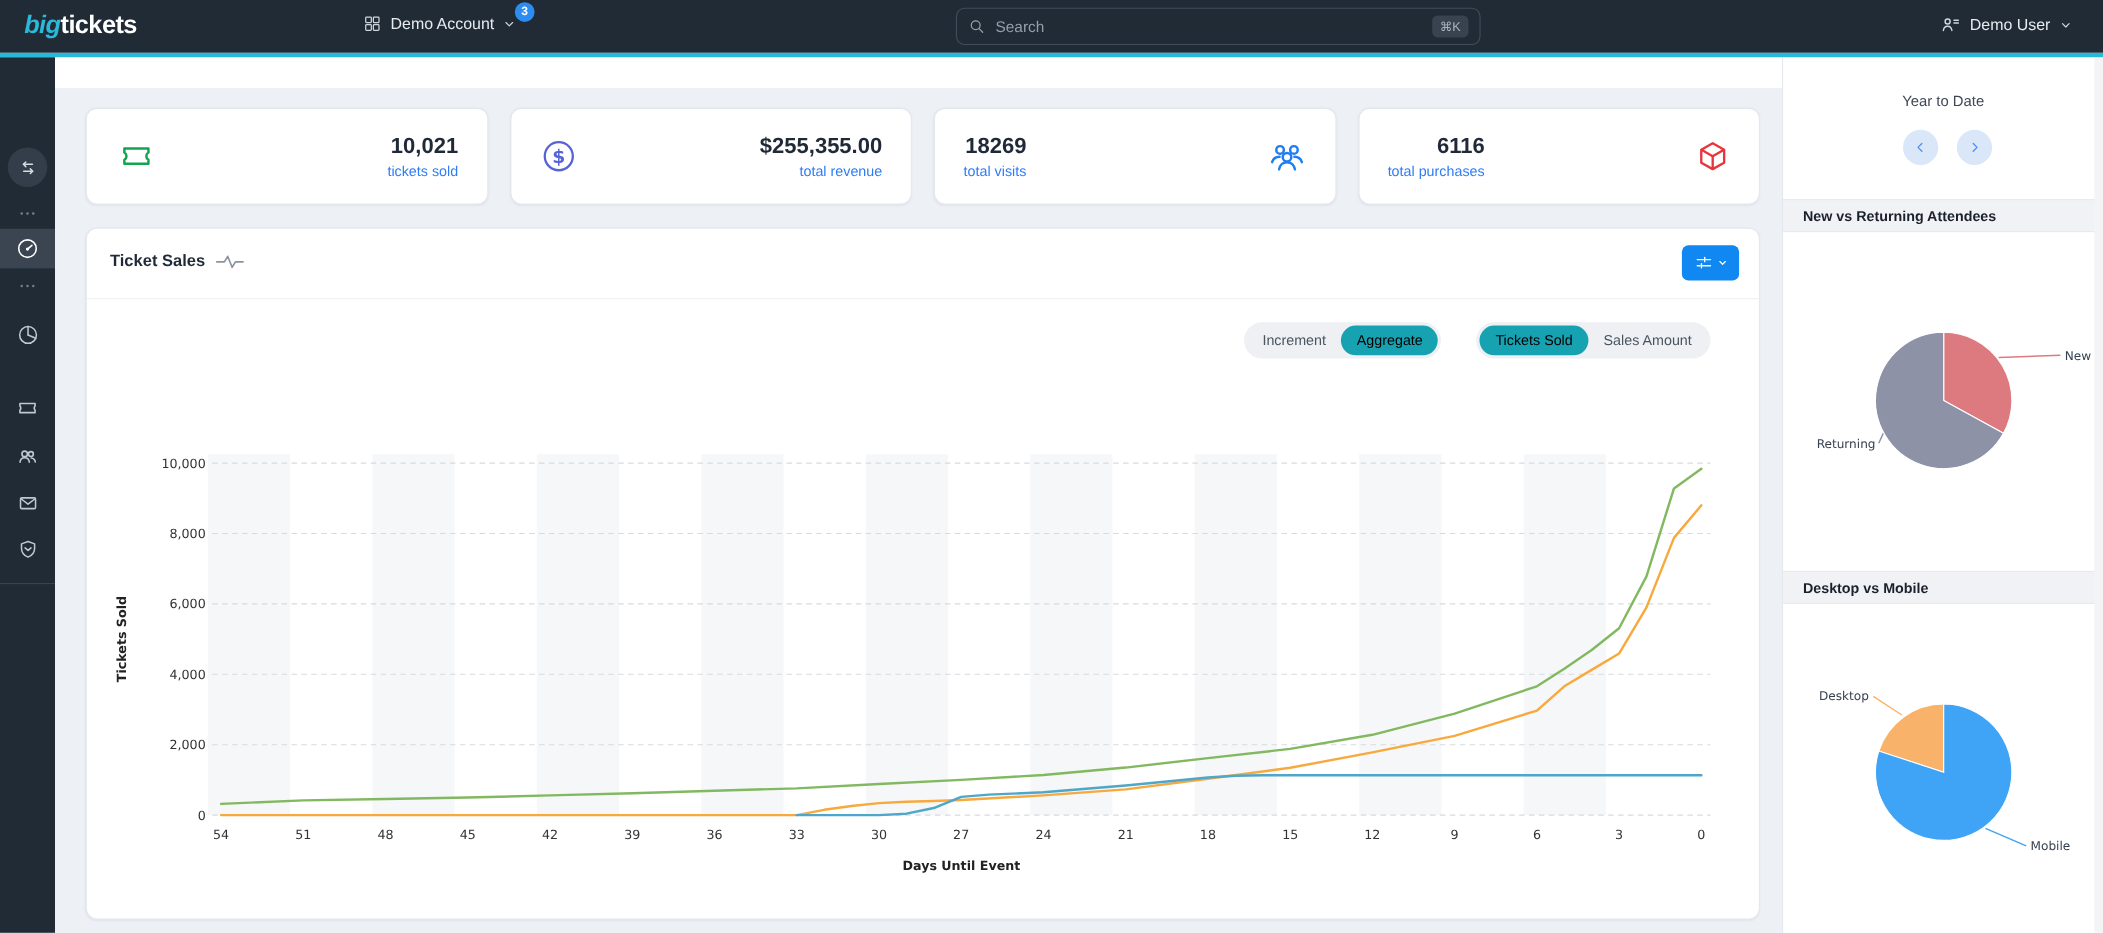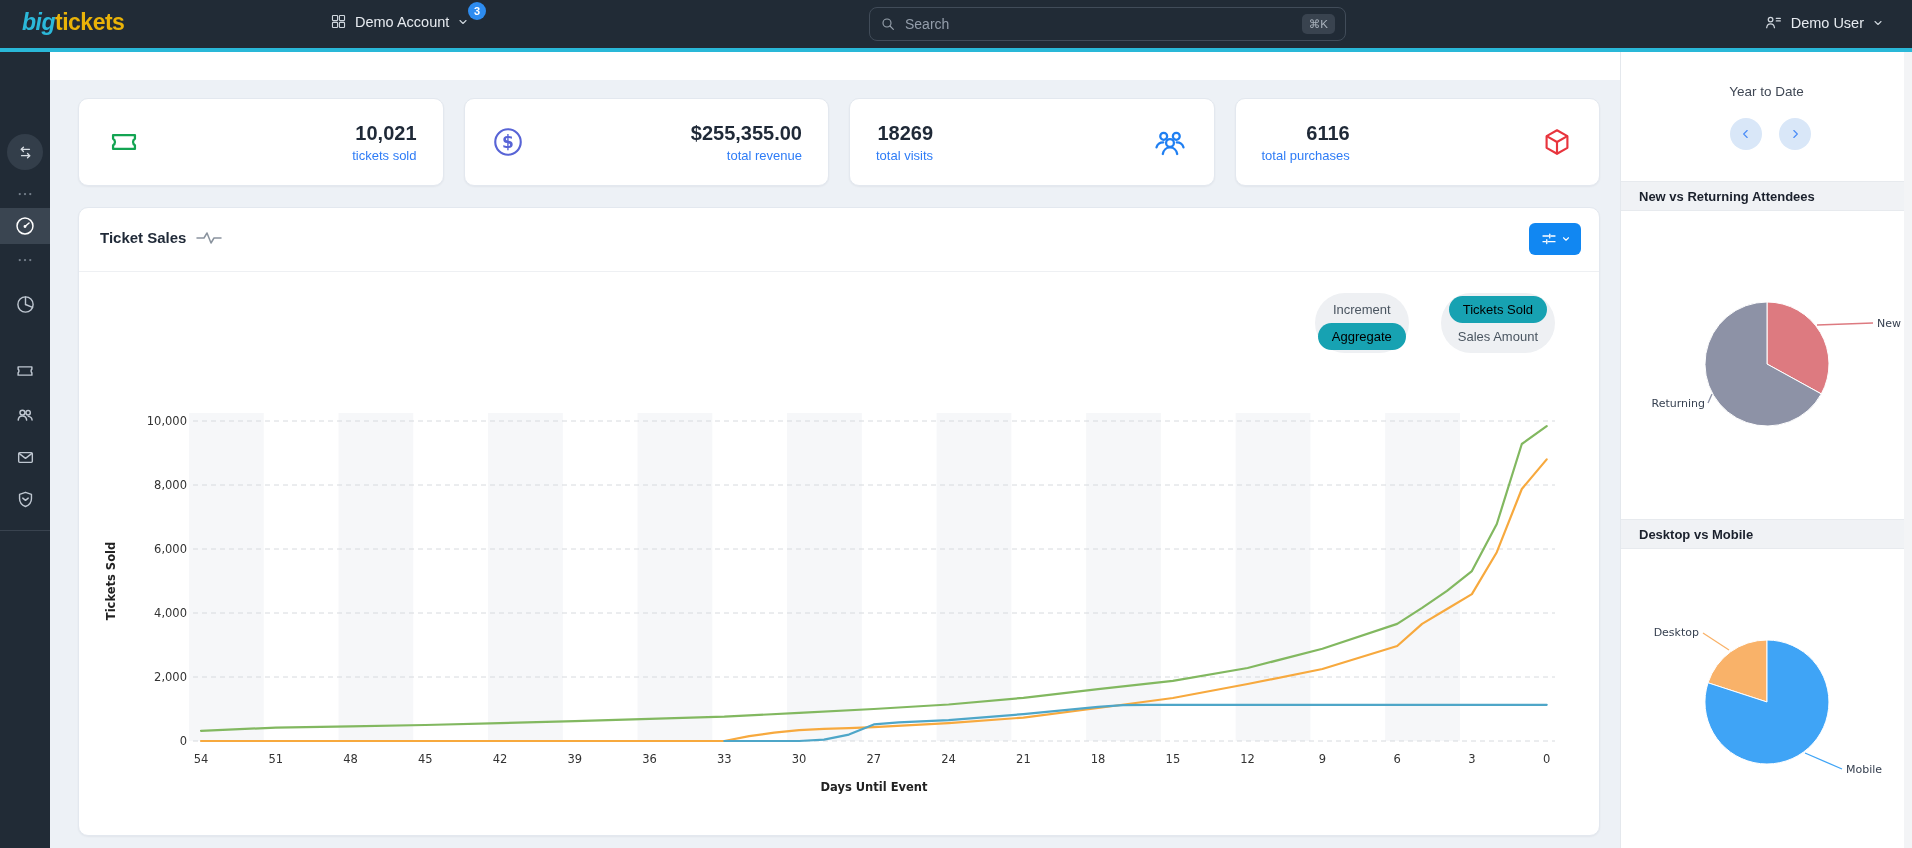--- a/index.html
+++ b/index.html
@@ -3,21 +3,21 @@
 <meta charset="utf-8">
 <style>
   * { margin:0; padding:0; box-sizing:border-box; }
   html,body { width:1912px; height:848px; overflow:hidden; background:#edf1f6;
               font-family:"Liberation Sans", sans-serif; }
 
   
   .navbar { position:absolute; left:0; top:0; width:1912px; height:48px; background:#212b36; z-index:10; }
   .accent-line { position:absolute; left:0; top:48px; width:1912px; height:4px; background:#29b8d8; z-index:10; }
   .logo { position:absolute; left:22px; top:9px; font-size:23px; font-weight:800; letter-spacing:-0.5px; cursor:pointer; }
-  .logo .p1 { color:#2bb8d9;font-style:italic; } .logo .p2 { color:#eab308; }
+  .logo .p1 { color:#2bb8d9;font-style:italic; } .logo .p2 { color:#ffffff; }
   .nav-item { position:absolute; display:flex; align-items:center; gap:8px; color:#e7ebf0; font-size:14.5px; cursor:pointer; }
   .nav-item svg { display:block; }
   .acct { left:330px; top:13px; }
   .usr  { right:28px; top:13px; }
   .badge { position:absolute; left:468px; top:2px; width:18px; height:18px; border-radius:50%;
            background:#2d8cf0; color:#fff; font-size:11px; font-weight:700; display:flex;
            align-items:center; justify-content:center; z-index:11; }
   .searchbox { position:absolute; left:869px; top:7px; width:477px; height:34px; border:1px solid #414c59;
                border-radius:8px; display:flex; align-items:center; padding:0 10px; gap:9px; cursor:text; }
   .searchbox .ph { color:#949eab; font-size:14px; flex:1; }
@@ -52,21 +52,21 @@
   .chart-card { position:absolute; left:78px; top:207px; width:1522px; height:629px; background:#fff;
                 border:1px solid #e3e8ef; border-radius:10px; box-shadow:0 1px 2px rgba(16,24,40,.05); }
   .cc-title { position:absolute; left:21px; top:21px; display:flex; align-items:center; gap:10px;
               font-size:15px; font-weight:700; color:#1f2937;justify-content:space-between; }
   .cc-div { position:absolute; left:0; top:63px; width:100%; height:1px; background:#eef0f3; }
   .settings-btn { position:absolute; left:1450px; top:15px; width:52px; height:32px; background:#1187f2;
                   border:none; border-radius:6px; display:flex; align-items:center; justify-content:center;
                   gap:3px; cursor:pointer; }
   .settings-btn svg { stroke:#fff; fill:none; stroke-width:1.7; stroke-linecap:round; }
   .toggles { position:absolute; top:85px; right:44px; display:flex; gap:32px; }
-  .tgl-group { display:flex; align-items:center; background:#eef0f3; border-radius:999px; padding:3px;flex-direction:column; }
+  .tgl-group { display:flex; align-items:flex-start; background:#eef0f3; border-radius:999px; padding:3px; }
   .tgl-opt { font-size:13px; color:#4a5560; padding:6px 14px; border-radius:999px; cursor:pointer; white-space:nowrap; }
   .tgl-opt.active { background:#17a2b2; color:#000000; }
   .legend { position:absolute; left:852px; top:163px; display:flex; gap:58px; }
   .lg-item { display:flex; align-items:center; gap:7px; cursor:pointer;
              font-family:"DejaVu Sans", sans-serif; font-size:11.5px; color:#333; }
   .lg-dash { width:20px; height:3px; border-radius:1px; }
   #line-chart { position:absolute; left:20px; top:193px; }
   #line-chart text { font-family:"DejaVu Sans", sans-serif; font-size:11.5px; fill:#333; }
   #line-chart text.axis-title { font-weight:700; fill:#222; }
 

